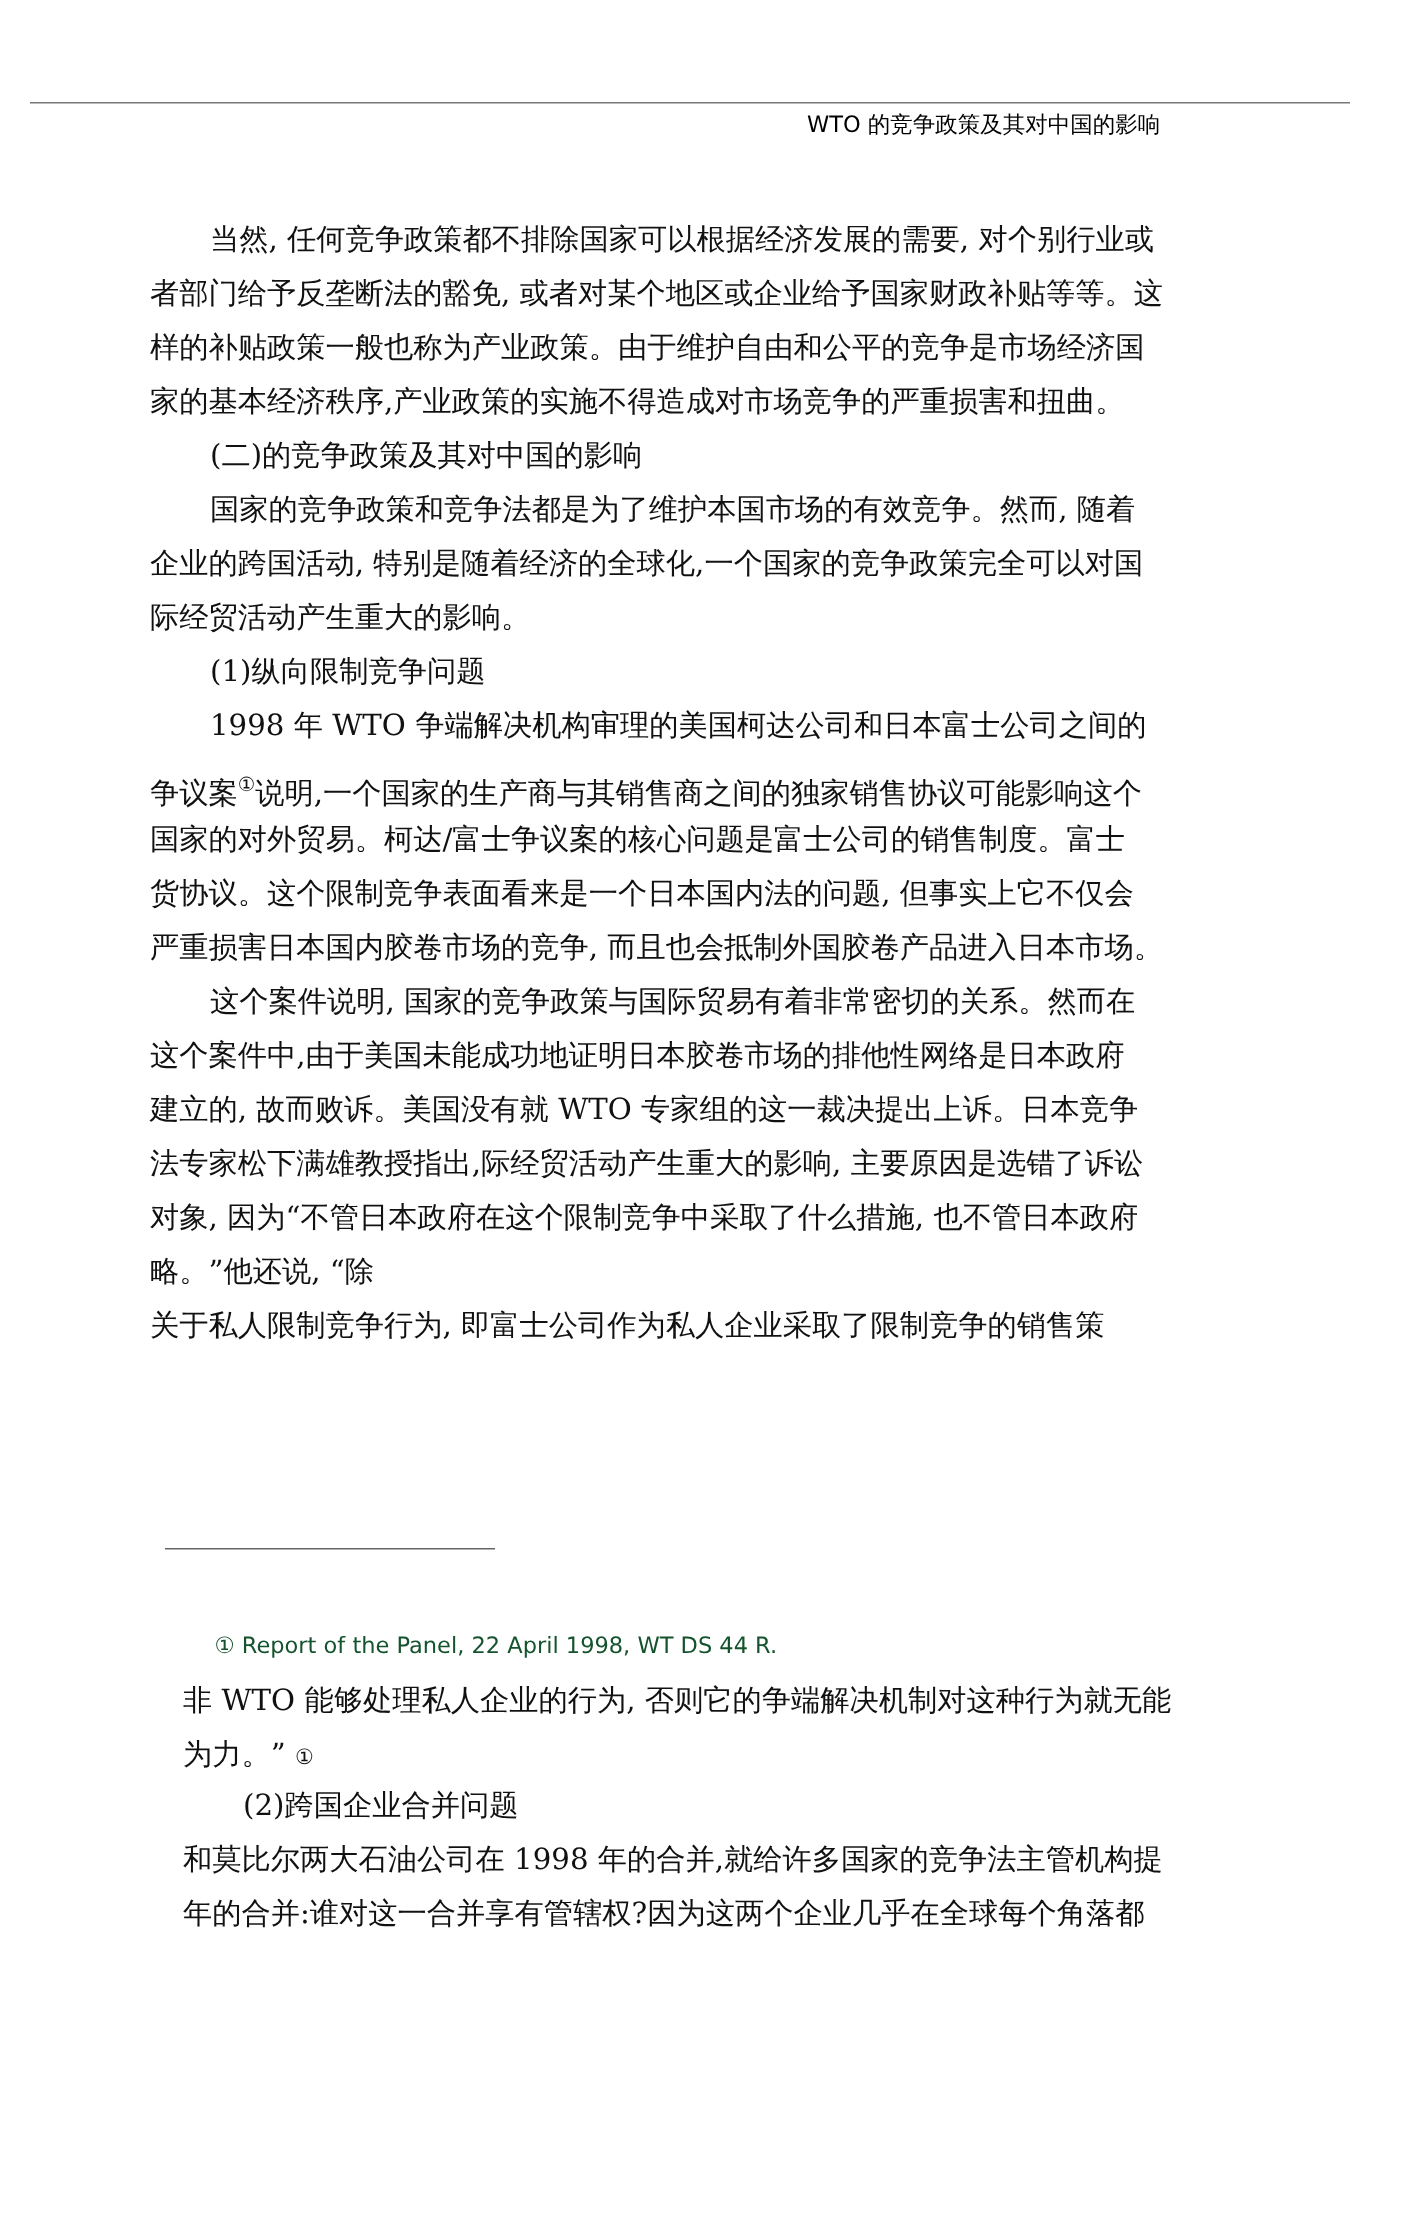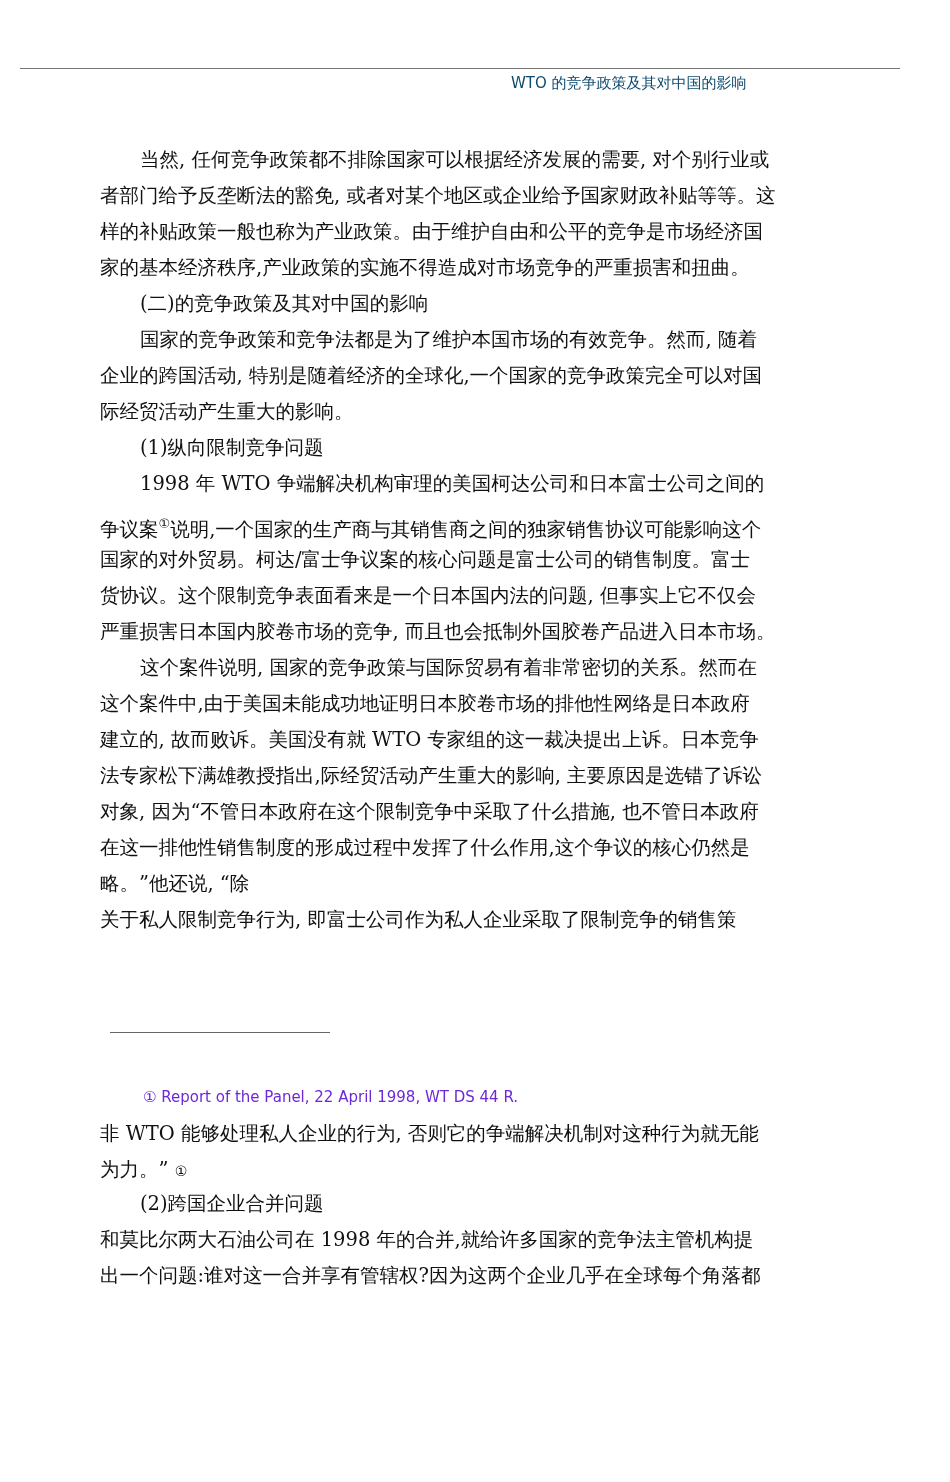--- a/index.html
+++ b/index.html
@@ -1,27 +1,27 @@
 <!DOCTYPE html>
 <html><head>
 <meta charset="utf-8">
 <style>
   html, body { margin: 0; padding: 0; background: #ffffff; }
   body { width: 950px; height: 1482px; position: relative; overflow: hidden;
          font-family: "DejaVu Serif", "Liberation Serif", serif; color: #111; }
   .header-rule { position: absolute; left: 20px; top: 68px; width: 880px; height: 0;
                  border-top: 1.5px solid #777; }
-  .header-title { position: absolute; left: 511px; top: 74px; font-size: 15px;
-                  font-family: "DejaVu Sans", "Liberation Sans", sans-serif; color: #0c4a6e; }
+  .header-title { position: absolute; left: 538px; top: 74px; font-size: 15px;
+                  font-family: "DejaVu Sans", "Liberation Sans", sans-serif; color: #000000; }
   .body-text { position: absolute; left: 100px; width: 720px; font-size: 19.5px; line-height: 36px; }
   .line { white-space: nowrap; height: 36px; }
   .indent { padding-left: 40px; }
   .fn-rule { position: absolute; left: 110px; top: 1032px; width: 220px; border-top: 1.2px solid #666; }
   .footnote { position: absolute; left: 143px; top: 1088px; font-size: 15px;
-              font-family: "DejaVu Sans", "Liberation Sans", sans-serif; color: #6d28d9; white-space: nowrap; }
+              font-family: "DejaVu Sans", "Liberation Sans", sans-serif; color: #14532d; white-space: nowrap; }
   sup { font-size: 13px; vertical-align: 8px; font-family: "DejaVu Sans", sans-serif; }
   .small-mark { font-size: 14px; font-family: "DejaVu Sans", sans-serif; }
 </style>
 </head>
 <body>
 
 <div class="header-rule"></div>
 <div class="header-title">WTO 的竞争政策及其对中国的影响</div>
 
 <div class="body-text" style="top:142px;">
@@ -39,30 +39,29 @@
     <span>争议案</span><sup>①</sup><span>说明,一个国家的生产商与其销售商之间的独家销售协议可能影响这个</span>
   </div>
   <div class="line">国家的对外贸易。柯达/富士争议案的核心问题是富士公司的销售制度。富士</div>
   <div class="line">货协议。这个限制竞争表面看来是一个日本国内法的问题, 但事实上它不仅会</div>
   <div class="line">严重损害日本国内胶卷市场的竞争, 而且也会抵制外国胶卷产品进入日本市场。</div>
   <div class="line indent">这个案件说明, 国家的竞争政策与国际贸易有着非常密切的关系。然而在</div>
   <div class="line">这个案件中,由于美国未能成功地证明日本胶卷市场的排他性网络是日本政府</div>
   <div class="line">建立的, 故而败诉。美国没有就  WTO 专家组的这一裁决提出上诉。日本竞争</div>
   <div class="line">法专家松下满雄教授指出,际经贸活动产生重大的影响, 主要原因是选错了诉讼</div>
   <div class="line">对象, 因为“不管日本政府在这个限制竞争中采取了什么措施, 也不管日本政府</div>
-  <div class="line">在这一排他性销售制度的形成过程中发挥了什么作用,这个争议的核心仍然是</div>
   <div class="line">略。”他还说, “除</div>
   <div class="line">关于私人限制竞争行为, 即富士公司作为私人企业采取了限制竞争的销售策</div>
 </div>
 
 <div class="fn-rule"></div>
 <div class="footnote">① Report of the Panel, 22 April 1998, WT DS 44 R.</div>
 
-<div class="body-text" style="top:1116px;">
+<div class="body-text" style="top:1116px;margin-left:22px;">
   <div class="line">非 WTO 能够处理私人企业的行为, 否则它的争端解决机制对这种行为就无能</div>
   <div class="line" style="height:34px;">
     <span>为力。”</span>
     <span class="small-mark">①</span>
   </div>
   <div class="line indent">(2)跨国企业合并问题</div>
   <div class="line">和莫比尔两大石油公司在  1998 年的合并,就给许多国家的竞争法主管机构提</div>
-  <div class="line">出一个问题:谁对这一合并享有管辖权?因为这两个企业几乎在全球每个角落都</div>
+  <div class="line">年的合并:谁对这一合并享有管辖权?因为这两个企业几乎在全球每个角落都</div>
 </div>
 
 </body></html>

